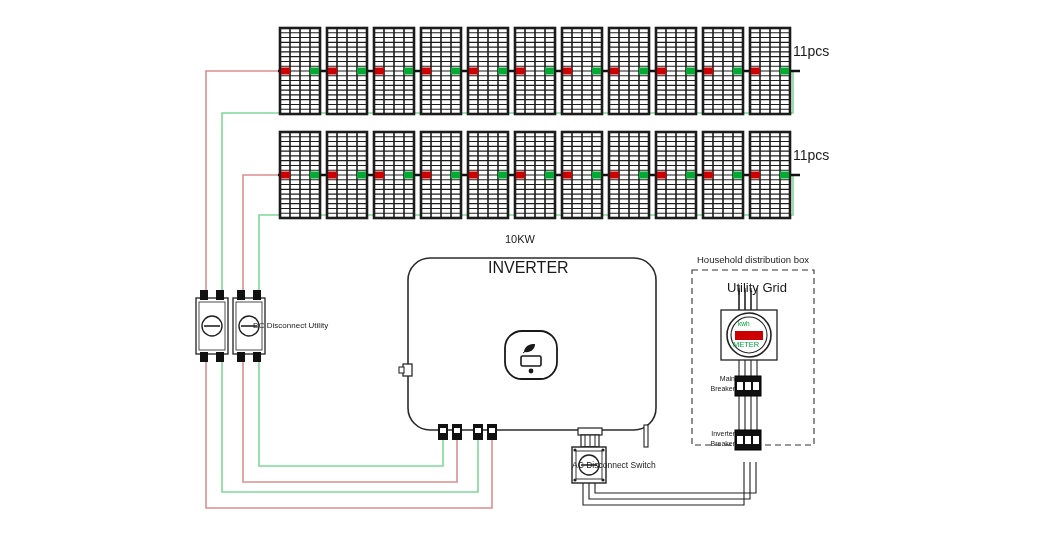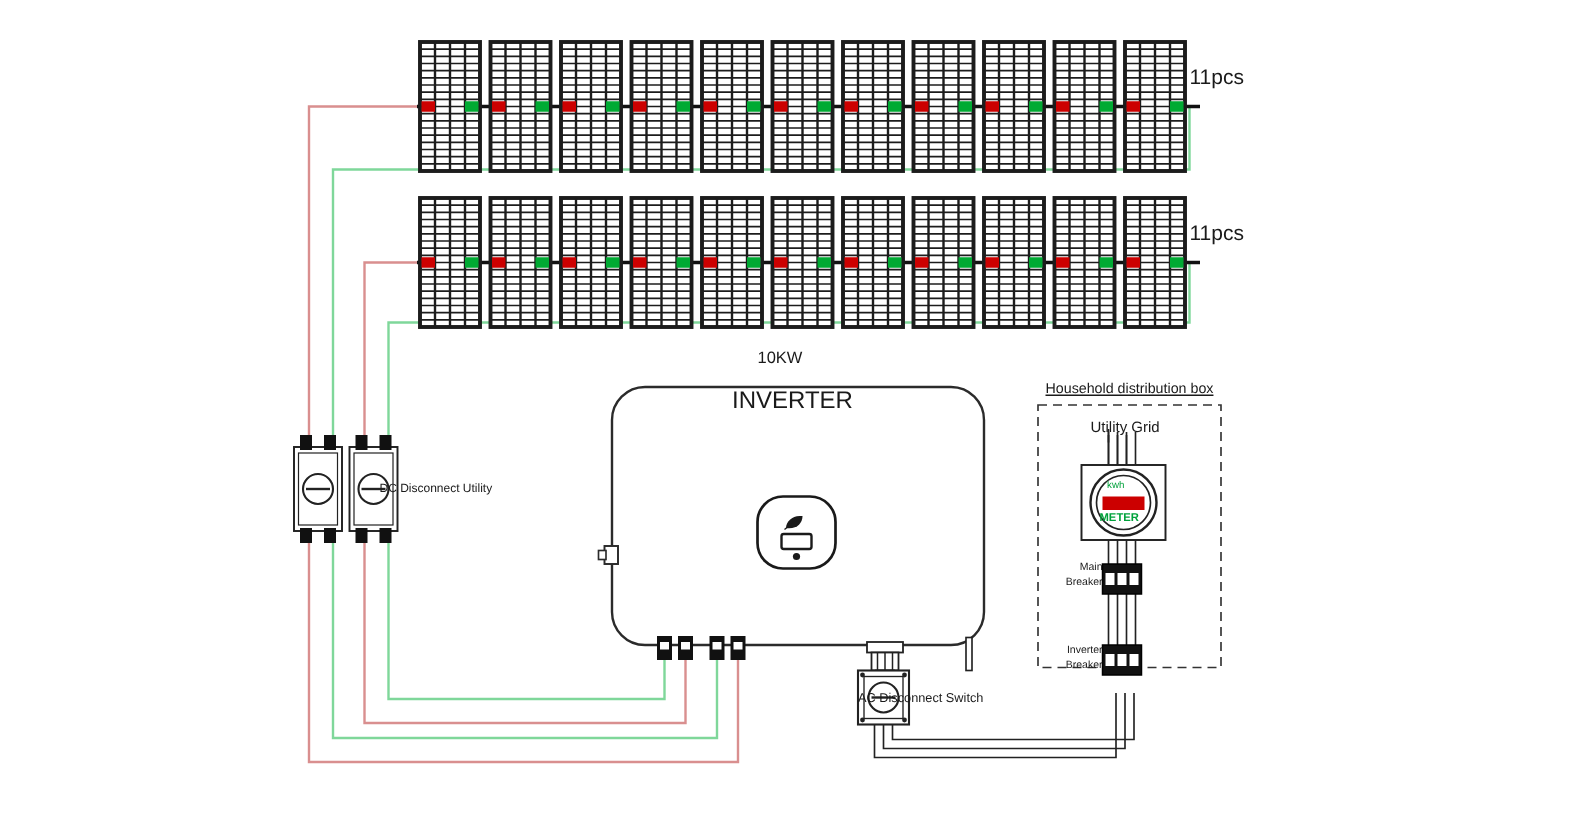--- a/index.html
+++ b/index.html
@@ -668,25 +668,25 @@
 
   <div class="lbl" style="left:793px;top:44px;font-size:14px;">11pcs</div>
   <div class="lbl" style="left:793px;top:148px;font-size:14px;">11pcs</div>
 
   <div class="lbl" style="left:505px;top:234px;font-size:11px;">10KW</div>
   <div class="lbl" style="left:488px;top:260px;font-size:16px;">INVERTER</div>
 
   <div class="lbl" style="left:253px;top:322px;font-size:8px;">DC Disconnect Utility</div>
   <div class="lbl" style="left:572px;top:461px;font-size:8.5px;">AC Disconnect Switch</div>
 
-  <div class="lbl" style="left:697px;top:255px;font-size:9.5px;text-decoration:underline;">Household distribution box</div>
-  <div class="lbl" style="left:727px;top:281px;font-size:10px;">Utility Grid</div>
+  <div class="lbl" style="left:697px;top:255px;font-size:9.5px;">Household distribution box</div>
+  <div class="lbl" style="left:727px;top:281px;font-size:13px;">Utility Grid</div>
 
   <div class="lbl" style="left:738px;top:321px;font-size:6.5px;color:#00a23b;">kwh</div>
-  <div class="lbl" style="left:733px;top:341px;font-size:7.5px;color:#00a23b;font-weight:bold;">METER</div>
+  <div class="lbl" style="left:733px;top:341px;font-size:7.5px;color:#00a23b;font-weight:normal;">METER</div>
 
   <div class="lbl" style="left:713px;top:375px;font-size:7px;text-align:right;width:22px;">Main</div>
   <div class="lbl" style="left:706px;top:385px;font-size:7px;text-align:right;width:29px;">Breaker</div>
 
   <div class="lbl" style="left:707px;top:430px;font-size:7px;text-align:right;width:28px;">Inverter</div>
   <div class="lbl" style="left:706px;top:440px;font-size:7px;text-align:right;width:29px;">Breaker</div>
 
 </div>
 
 </body></html>

